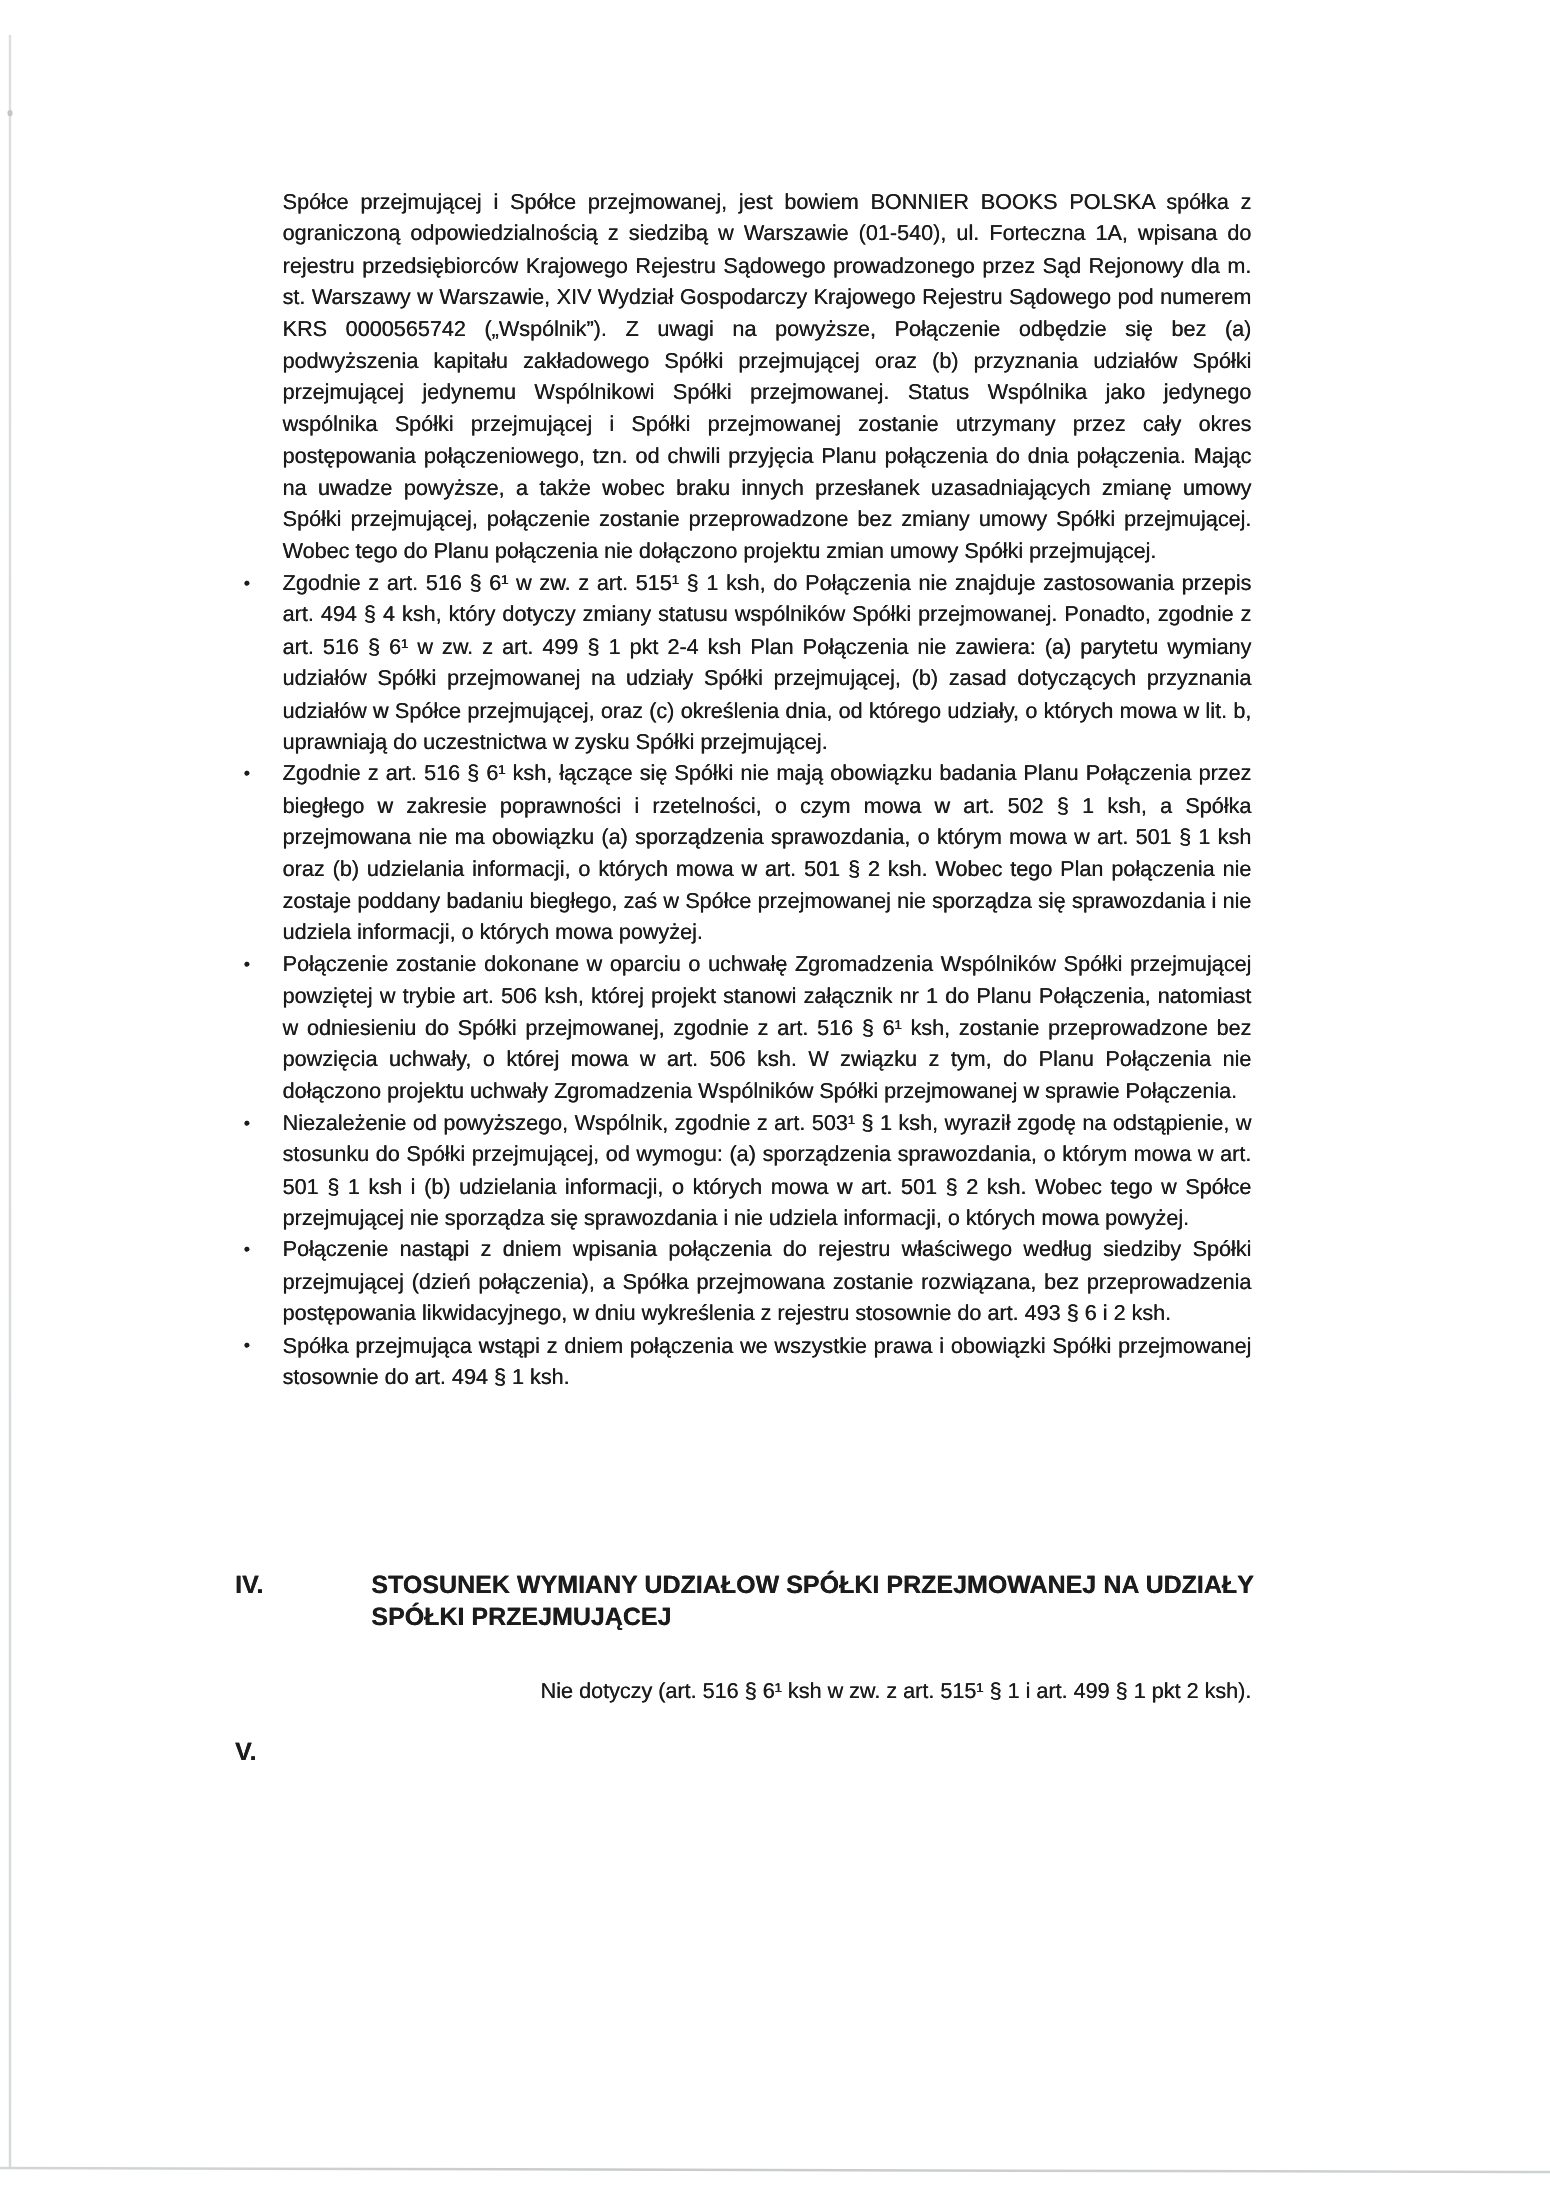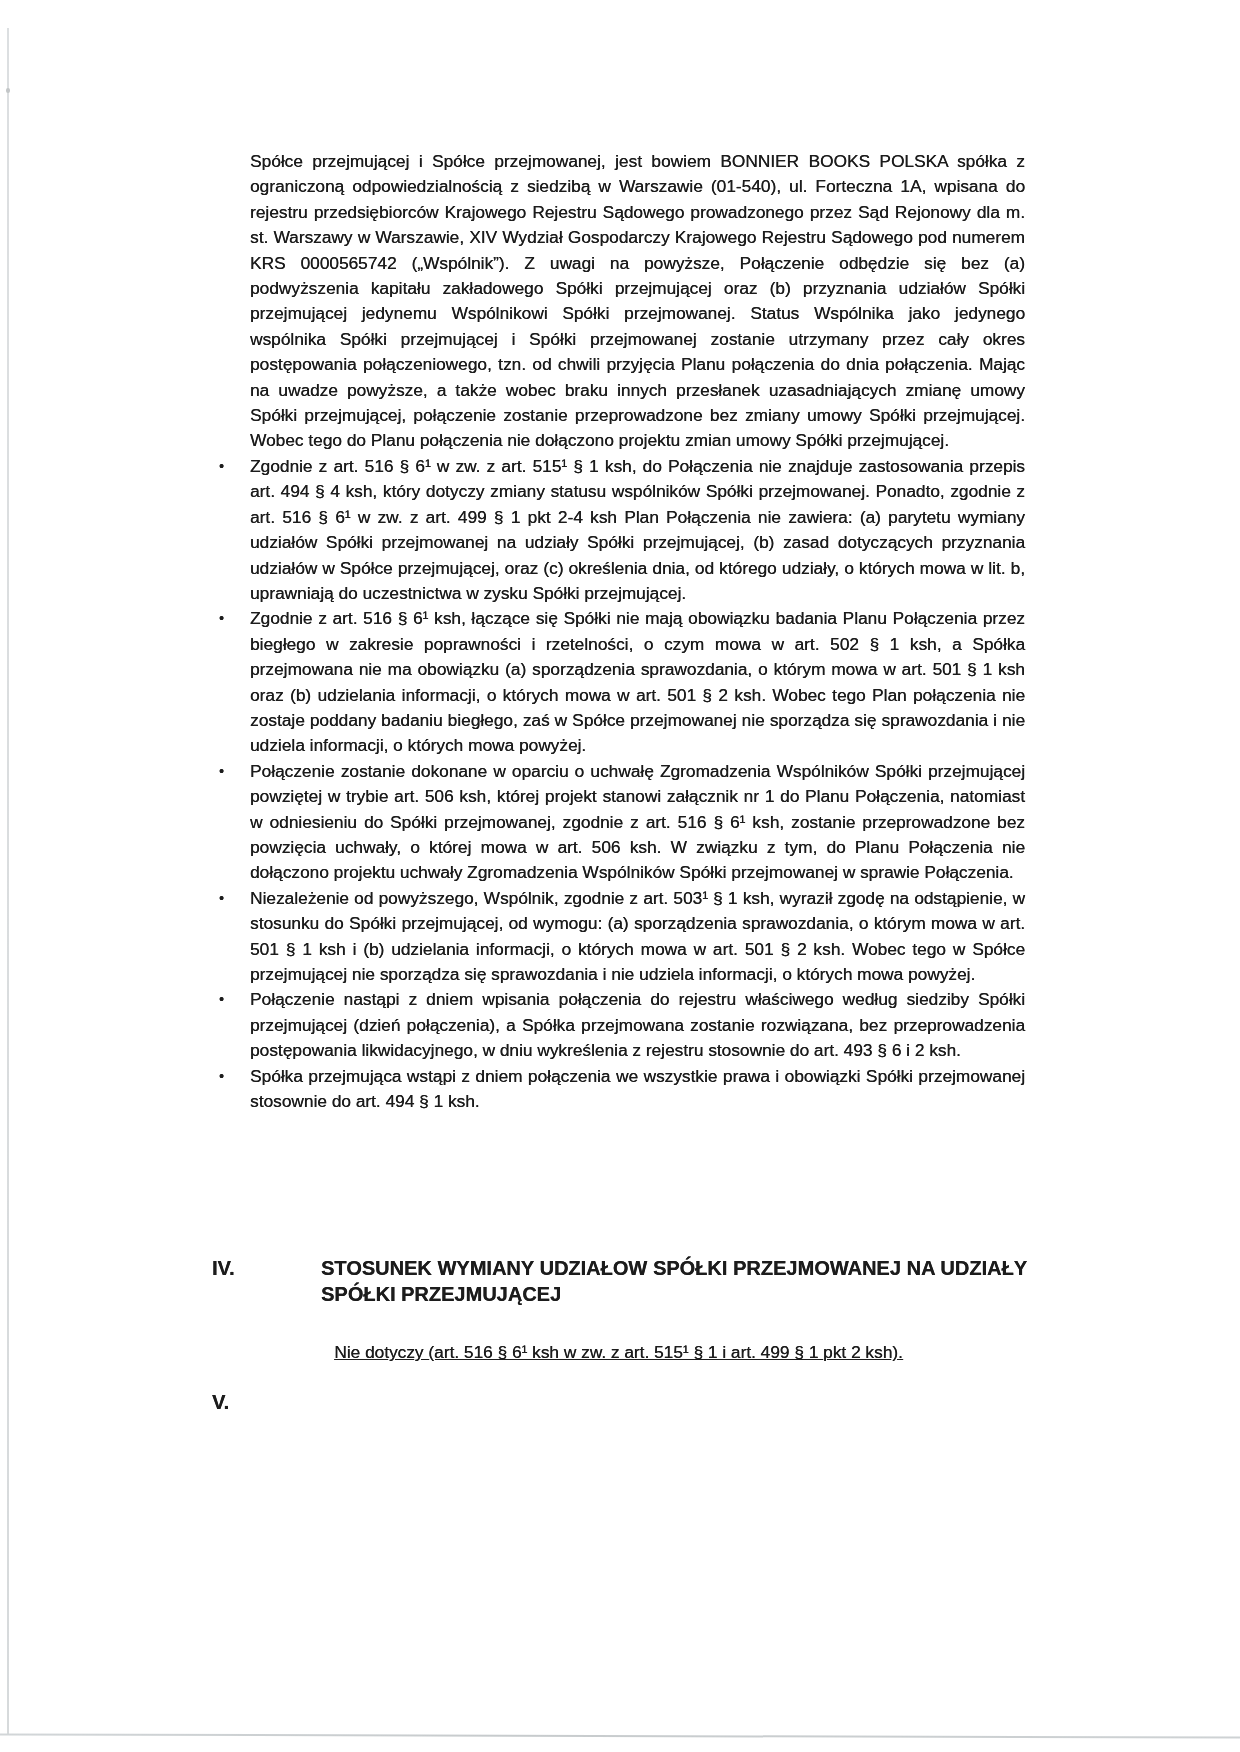--- a/index.html
+++ b/index.html
@@ -39,21 +39,21 @@
     position: absolute;
     left: 0;
     bottom: 15px;
     width: 1240px;
     height: 2px;
     background: linear-gradient(90deg, #d2d6d8, #c7cbcd 40%, #ced2d4);
     transform: rotate(0.15deg);
   }
   .content {
     position: absolute;
-    left: 212px;
+    left: 188px;
     top: 149px;
     width: 815px;
     font-size: 17.3px;
     line-height: 25.4px;
     text-shadow: 0.25px 0 0 currentColor; 
   }
   .para {
     margin: 0 0 0 38px;
     width: 775px;
     text-align: justify;
@@ -91,22 +91,21 @@
     width: 86px;
   }
   .section .title {
     width: 727px;
     text-align: justify;
     margin-left: 23px;
   }
   .nd-line {
     margin: 33px 0 0 0;
     width: 813px;
-    text-align: center;
-    text-decoration: underline;
+    text-align: right;
   }
 </style>
 </head>
 <body>
 
 <div class="page">
 
   <div class="scan-edge-left">
     <div class="blip"></div>
   </div>

